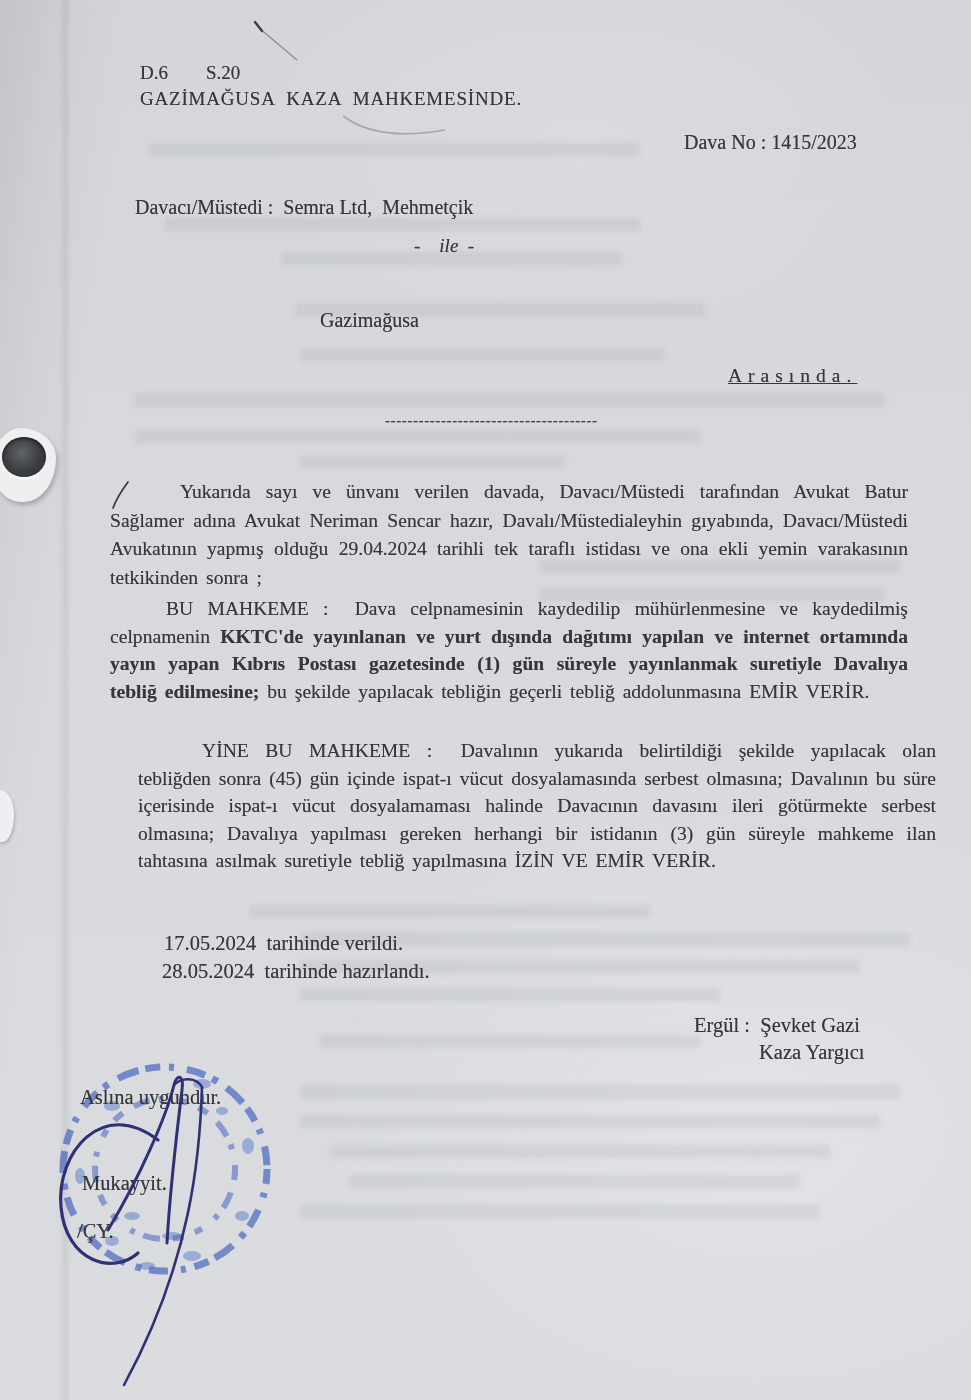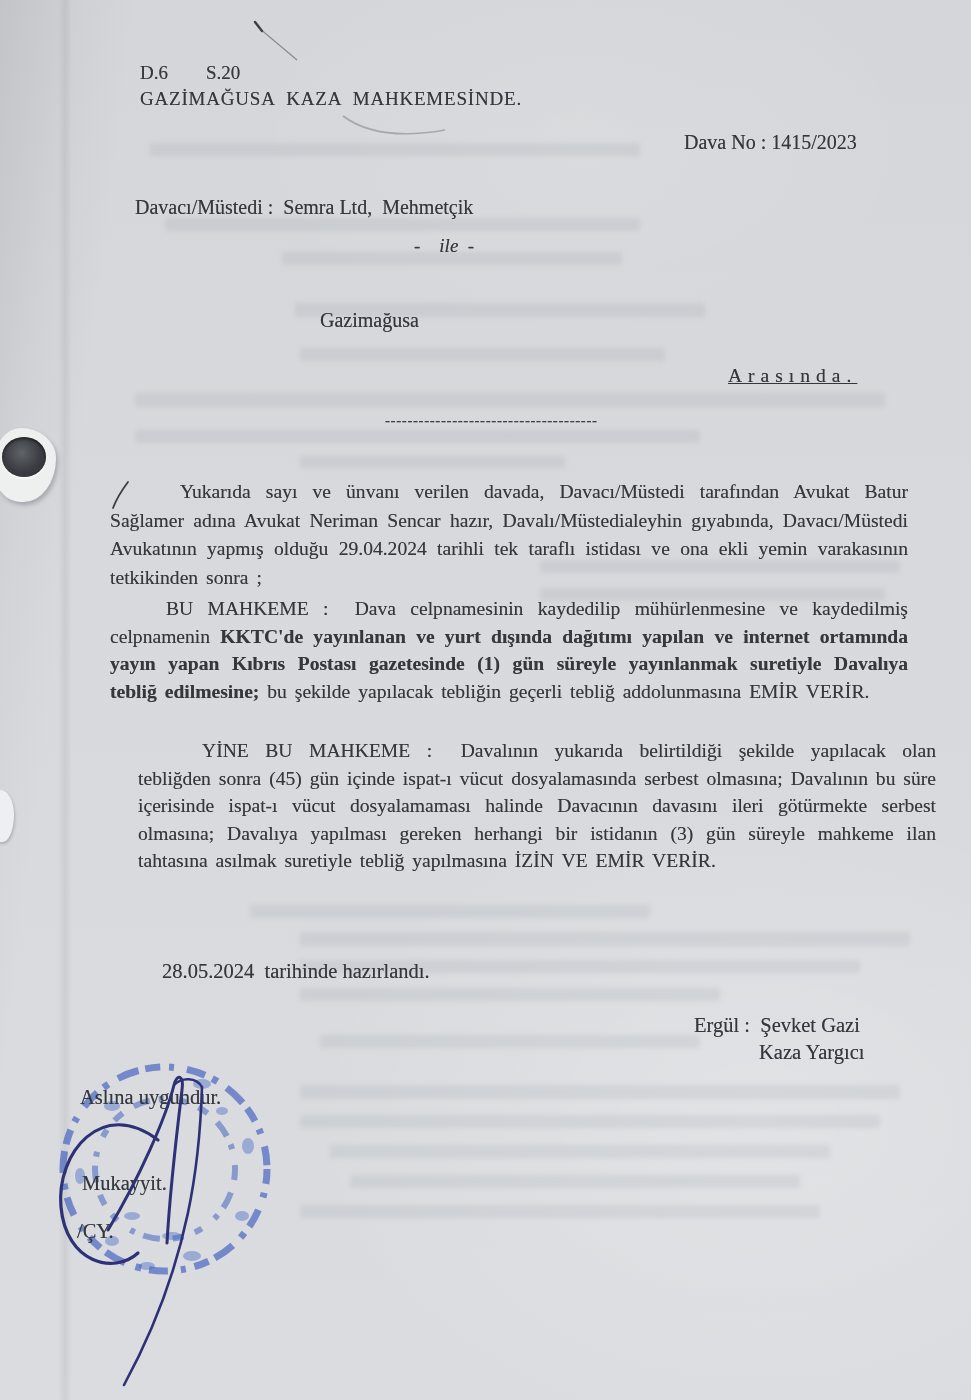--- a/index.html
+++ b/index.html
@@ -98,20 +98,21 @@
     <span>Dava celpnamesinin kaydedilip mühürlenmesine ve kaydedilmiş celpnamenin</span>
     <span class="bold">KKTC'de yayınlanan ve yurt dışında dağıtımı yapılan ve internet ortamında yayın yapan Kıbrıs Postası gazetesinde (1) gün süreyle yayınlanmak suretiyle Davalıya tebliğ edilmesine;</span>
     <span>bu şekilde yapılacak tebliğin geçerli tebliğ addolunmasına EMİR VERİR.</span>
   </div>
 
   <div class="abs para" style="left:116px;top:737px;line-height:27.6px;text-indent:64px;margin-left:22px;">
     <span class="gap-r">YİNE BU MAHKEME :</span>
     <span>Davalının yukarıda belirtildiği şekilde yapılacak olan tebliğden sonra (45) gün içinde ispat-ı vücut dosyalamasında serbest olmasına; Davalının bu süre içerisinde ispat-ı vücut dosyalamaması halinde Davacının davasını ileri götürmekte serbest olmasına;  Davalıya yapılması gereken herhangi bir istidanın (3) gün süreyle mahkeme ilan tahtasına asılmak suretiyle tebliğ yapılmasına İZİN VE EMİR VERİR.</span>
   </div>
 
+  <div class="abs txt pre" style="left:164px;top:932px;font-size:20.5px;">17.05.2024  tarihinde verildi.</div>
   <div class="abs txt pre" style="left:162px;top:960px;font-size:20.5px;">28.05.2024  tarihinde hazırlandı.</div>
 
   <div class="abs txt pre" style="left:694px;top:1014px;font-size:20.5px;">Ergül :  Şevket Gazi</div>
   <div class="abs txt" style="left:759px;top:1041px;font-size:20.5px;">Kaza Yargıcı</div>
 
   <svg class="abs" style="left:52px;top:1056px;z-index:1;" width="226" height="226">
     <g stroke="#3757bd" fill="none" opacity="0.62" style="filter:blur(0.5px);">
       <circle cx="113" cy="113" r="102" stroke-width="7" stroke-dasharray="15 9 5 13 19 8 6 11 22 7"></circle>
       <circle cx="113" cy="113" r="70" stroke-width="6" stroke-dasharray="11 13 17 9 5 16 8 12" opacity="0.8"></circle>
     </g>

